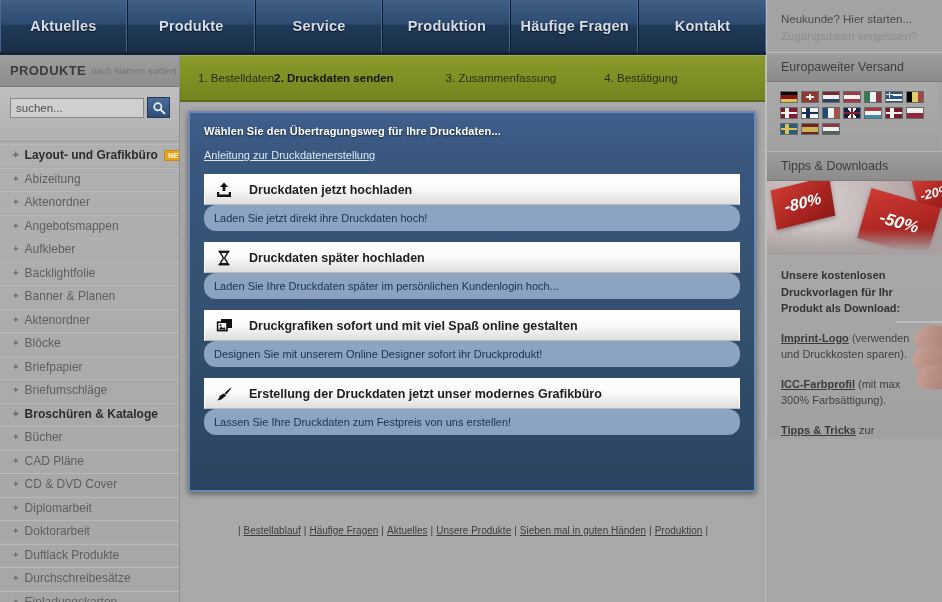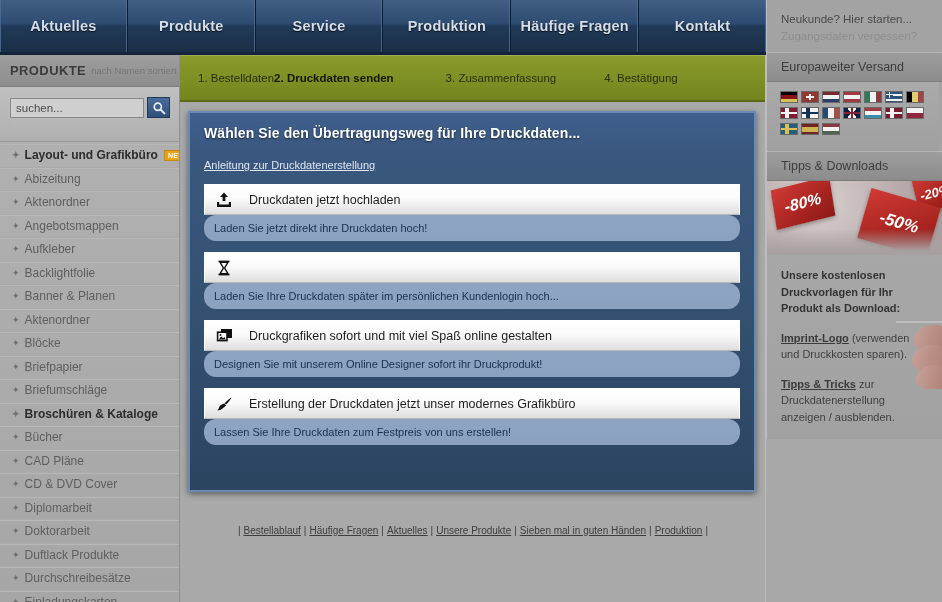--- a/index.html
+++ b/index.html
@@ -172,23 +172,23 @@
 
   #panel {
     position: absolute; left: 8px; top: 9px;
     width: 568px; height: 381px;
     background: linear-gradient(180deg,#3f5f8d 0%,#3a587f 10%,#33506f 55%,#2b4460 100%);
     border: 2px solid #6c89b4;
     box-shadow: 0 2px 6px rgba(0,0,0,.45);
     padding: 12px 14px;
   }
   #panel-title {
-    font-size: 14px; font-weight: bold; color: #ffffff;
+    font-size: 11px; font-weight: bold; color: #ffffff;
     text-shadow: 0 1px 2px rgba(0,0,0,.6);
-    margin-bottom: 14px;
+    margin-bottom: 8px;
     letter-spacing: .1px;
   }
   #panel-link {
     font-size: 11px; color: #dfe7f2;
     text-decoration: underline;
     cursor: pointer;
     display: inline-block;
     margin-bottom: 13px;
   }
 
@@ -202,21 +202,21 @@
     padding-left: 10px;
     cursor: pointer;
   }
   .opt-head .glyph {
     width: 18px; height: 18px;
     margin-right: 8px;
     display:flex; align-items:center; justify-content:center;
     flex: 0 0 auto;
   }
   .opt-head .lbl {
-    font-size: 12.5px; font-weight: normal; color: #1d1d1d; padding-left: 8px;
+    font-size: 12.5px; font-weight: bold; color: #1d1d1d; padding-left: 8px;
   }
   .opt-desc {
     height: 26px;
     background: linear-gradient(180deg,#8ea5c2 0%,#8aa2c0 100%);
     display: flex; align-items: center;
     padding-left: 10px;
     font-size: 11px;
     color: #18314f;
     border-radius: 12px;
   }
@@ -490,20 +490,21 @@
           </div>
           <div class="opt-block">
             <div class="opt-head">
               <span class="glyph">
                 <svg width="16" height="16" viewBox="0 0 16 16">
                   <rect x="2.5" y="0.6" width="11" height="1.6" fill="#111"></rect>
                   <rect x="2.5" y="13.8" width="11" height="1.6" fill="#111"></rect>
                   <path d="M4 2.2 H12 L8.6 8 L12 13.8 H4 L7.4 8 Z" fill="none" stroke="#111" stroke-width="1.4"></path>
                 </svg>
               </span>
+              <span class="lbl">Druckdaten später hochladen</span>
             </div>
             <div class="opt-desc">Laden Sie Ihre Druckdaten später im persönlichen Kundenlogin hoch...</div>
           </div>
           <div class="opt-block">
             <div class="opt-head">
               <span class="glyph">
                 <svg width="17" height="16" viewBox="0 0 17 16">
                   <rect x="5" y="1" width="11" height="9" fill="#111"></rect>
                   <rect x="0.8" y="3.4" width="11" height="10" fill="#111"></rect>
                   <rect x="2.4" y="5" width="7.8" height="6.8" fill="#fff"></rect>
@@ -640,20 +641,21 @@
     <div id="promo">
       <div class="dice" id="dice3">-20%</div>
       <div class="dice" id="dice1">-80%</div>
       <div class="dice" id="dice2">-50%</div>
       <div id="promo-fade"></div>
     </div>
     <div id="tips-body">
       <p class="strong">Unsere kostenlosen Druckvorlagen für Ihr Produkt als Download:</p>
       <div id="tip-blocks">
           <p><a>Imprint-Logo</a><span> (verwenden und Druckkosten sparen).</span></p>
+          <p><a>ICC-Farbprofil</a><span> (mit max 300% Farbsättigung).</span></p>
           <p><a>Tipps &amp; Tricks</a><span> zur Druckdatenerstellung anzeigen / ausblenden.</span></p>
         </div>
     </div>
     <div id="hand">
       <div id="hand-top-line"></div>
       <div class="finger" id="f1"></div>
       <div class="finger" id="f2"></div>
       <div class="finger" id="f3"></div>
     </div>
   </div>

